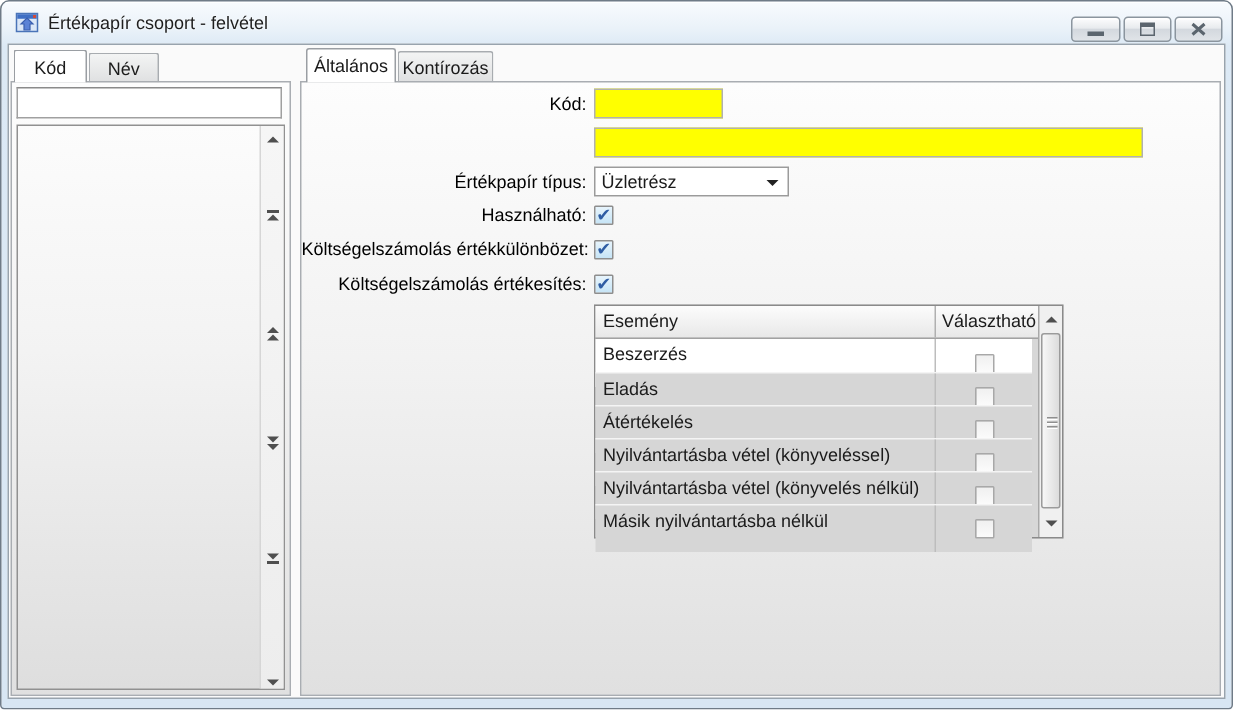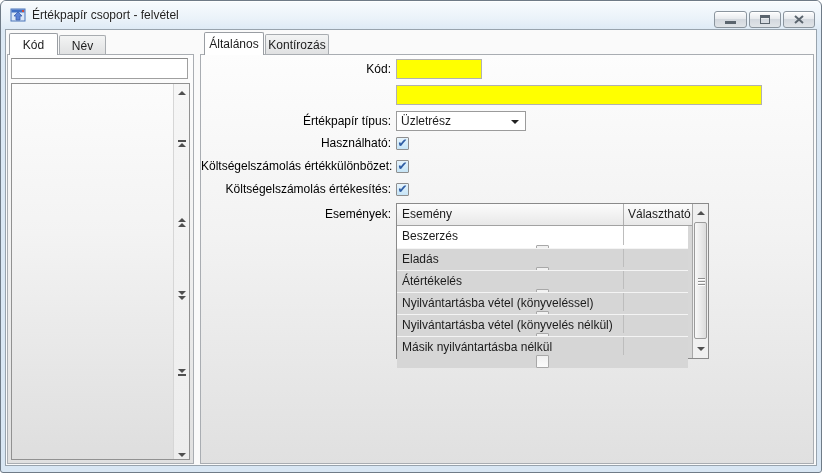--- a/index.html
+++ b/index.html
@@ -75,21 +75,21 @@
   .checkbox.checked{ background:linear-gradient(180deg,#e7f4fc,#c6e4f6);
     color:#2f5da4; font-family:"DejaVu Sans",sans-serif; font-size:12px; line-height:11px; text-align:center; }
 
   
   .etable{ position:absolute; left:195px; top:148px; width:313px; height:156px;
     border:1px solid #8a8a8a; background:#d7d7d7; }
   .ehead{ position:absolute; left:0; top:0; right:16px; height:22px; display:flex;
     background:linear-gradient(180deg,#fcfcfc,#e8e8e8); border-bottom:1px solid #a2a2a2;justify-content:center; }
   .ehead-name{ width:227px; line-height:21px; padding-left:5px; border-right:1px solid #b0b0b0; }
   .ehead-check{ flex:1; line-height:21px; padding-left:4px; }
-  .erow{ position:absolute; left:0; right:20px; height:32px; display:flex;flex-direction:column; }
+  .erow{ position:absolute; left:0; right:20px; height:32px; display:flex; }
   .erow-name{ width:227px; line-height:21px; padding-left:5px; border-right:1px solid #bdbdbd;
     white-space:nowrap; overflow:hidden; }
   .erow-check{ flex:1; display:flex; align-items:center; justify-content:center; }
   .erow.white{ background:#ffffff; }
   .erow.gray{ background:#d6d6d6; border-top:1px solid #f4f4f4; }
   .cell-cb{ width:13px; height:13px; border:1px solid #a8a8a8; border-radius:1px;
     background:linear-gradient(180deg,#f0f0f0,#fbfbfb); }
   .escroll{ position:absolute; right:0; top:0; bottom:0; width:16px;
     background:#f0f0f0; border-left:1px solid #a8a8a8; }
   .ethumb{ position:absolute; left:1px; top:18px; width:13px; height:117px;
@@ -192,21 +192,20 @@
       <div class="flabel" style="top:103px; height:16px; line-height:16px;">Költségelszámolás értékkülönbözet:</div>
       <div class="checkbox checked" style="top:105px;">
         <span>✔</span>
       </div>
 
       <div class="flabel" style="top:126px; height:16px; line-height:16px;">Költségelszámolás értékesítés:</div>
       <div class="checkbox checked" style="top:128px;">
         <span>✔</span>
       </div>
 
-      <div class="flabel" style="top:149px;">Események:</div>
 
       <div class="etable">
         <div class="ehead">
           <div class="ehead-name">Esemény</div>
           <div class="ehead-check">Választható</div>
         </div>
 
         <div class="erow white" style="top:22px;">
           <div class="erow-name">Beszerzés</div>
           <div class="erow-check">

